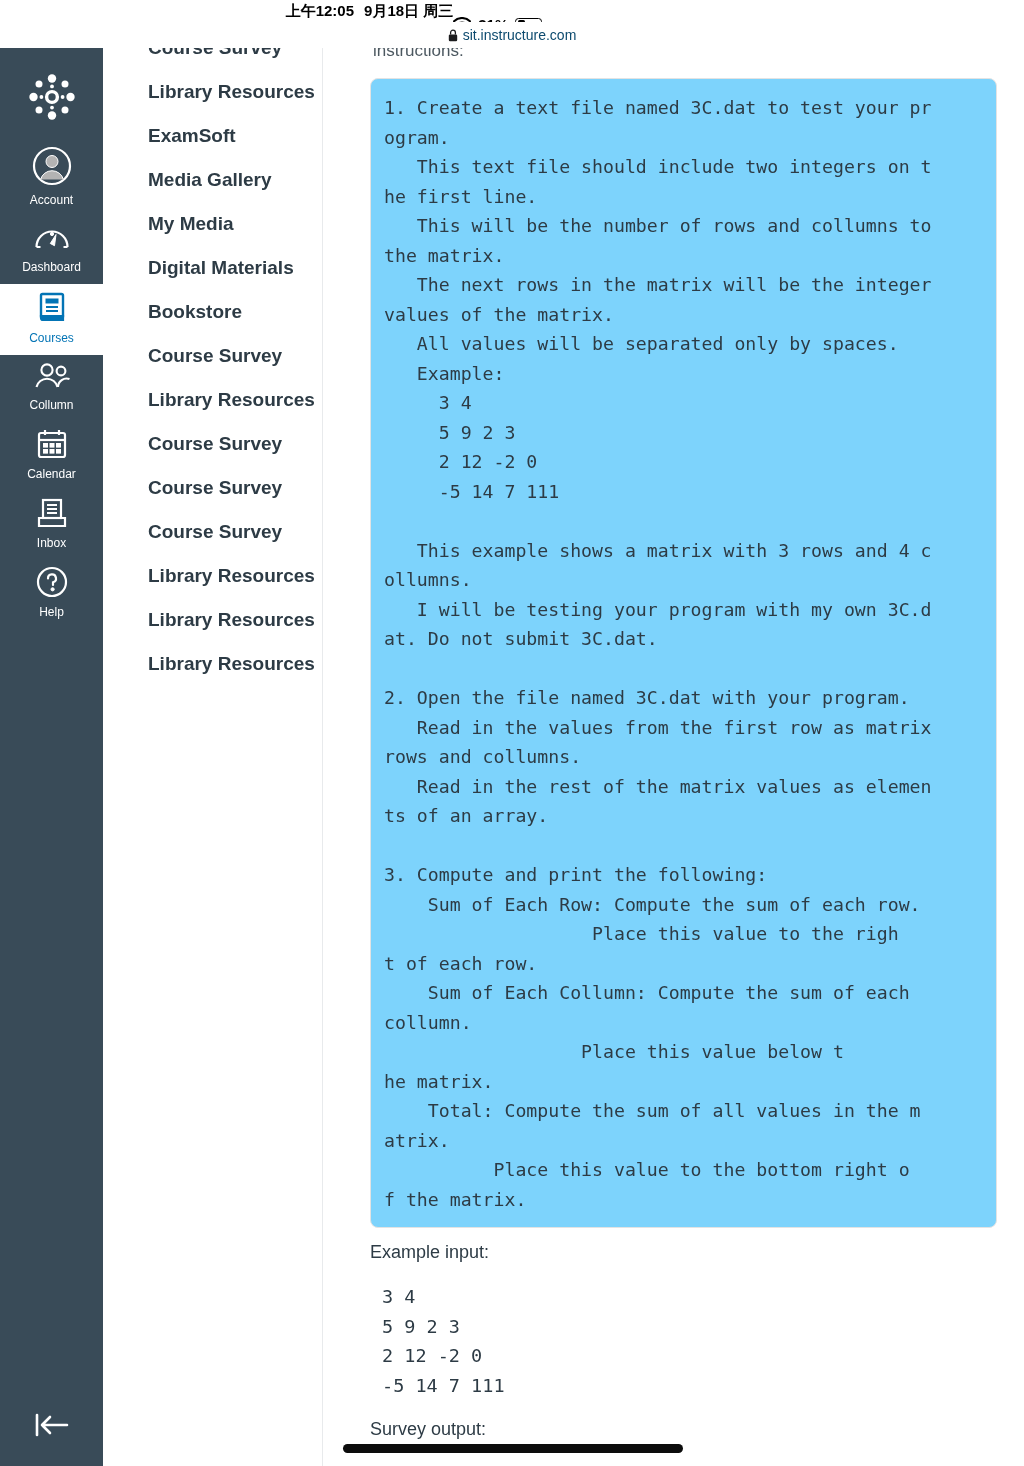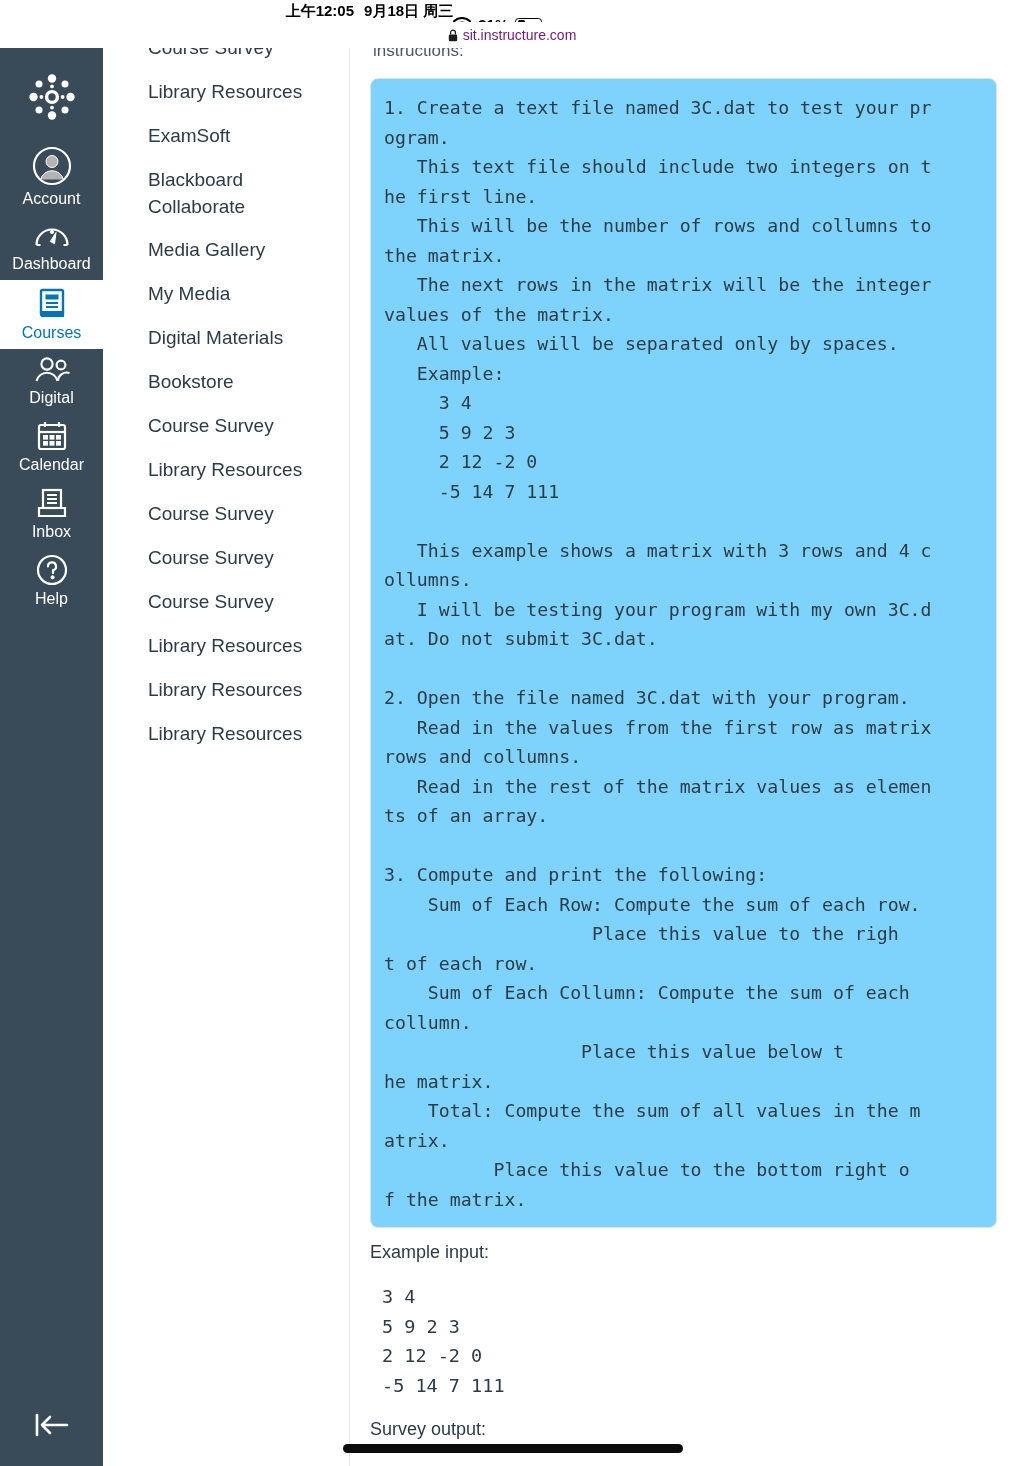--- a/index.html
+++ b/index.html
@@ -66,21 +66,21 @@
     position: absolute;
     top: 22px; left: 0;
     width: 1024px;
     height: 26px;
     display: flex;
     align-items: center;
     justify-content: center;
     gap: 5px;
     background: #ffffff;
     font-size: 14px;
-    color: #701a75;
+    color: #0c4a6e;
     z-index: 40;
   }
   .lock-icon { display: inline-block; width: 10px; height: 13px; position: relative; }
 
   
   .global-nav {
     position: absolute;
     top: 48px; left: 0;
     width: 103px;
     height: 1418px;
@@ -92,46 +92,47 @@
   }
   .gn-logo { margin-top: 20px; margin-bottom: 10px; }
   .gn-item {
     width: 103px;
     padding: 6px 0 8px;
     display: flex;
     flex-direction: column;
     align-items: center;
     gap: 1px;
     color: #ffffff;
-    font-size: 16px;
+    font-size: 12px;
     line-height: 17px;
     text-decoration: none;
   }
   .gn-item.active { background: #ffffff; color: #0374B5; }
   .gn-item.active svg { stroke: #0374B5; fill: none; }
   .gn-item svg { stroke: #ffffff; fill: none; }
   .gn-spacer { flex: 1 1 auto; }
   .gn-collapse {
     width: 103px;
     padding-bottom: 24px;
     display: flex;
     justify-content: center;
     align-items: center;
   }
 
   
   .course-nav {
     position: absolute;
     top: 48px; left: 103px;
-    width: 247px;
+    width: 220px;
     height: 1418px;
     background: #ffffff;
     border-right: 1px solid #e8eaec;
     overflow: hidden;
     z-index: 20;
+    font-weight: bold;
   }
   .cn-list {
     position: relative;
     list-style: none;
     padding: 0 0 0 45px;
     margin: 0;
     margin-top: -22px;
   }
   .cn-item {
     display: block;
@@ -323,21 +324,21 @@
 
     <a class="gn-item" href="#">
       <span>
         <svg width="40" height="30" viewBox="0 0 40 30">
           <circle cx="15" cy="9" r="5.6" fill="none" stroke="#ffffff" stroke-width="2.1"></circle>
           <path d="M4.5 26a10.8 10.8 0 0 1 21 0" fill="none" stroke="#ffffff" stroke-width="2.1"></path>
           <circle cx="29" cy="10" r="4.4" fill="none" stroke="#ffffff" stroke-width="2.1"></circle>
           <path d="M26 26a8.6 8.6 0 0 1 11.5-8" fill="none" stroke="#ffffff" stroke-width="2.1"></path>
         </svg>
       </span>
-      <span>Digital</span>
+      <span>Collumn</span>
     </a>
 
     <a class="gn-item" href="#">
       <span>
         <svg width="32" height="32" viewBox="0 0 32 32">
           <rect x="3" y="5" width="26" height="24" rx="2" fill="none" stroke="#ffffff" stroke-width="2.2"></rect>
           <path d="M3 12h26" stroke="#ffffff" stroke-width="2.2"></path>
           <path d="M9 2v5M23 2v5" stroke="#ffffff" stroke-width="2.2"></path>
           <g fill="#ffffff">
             <rect x="7.5" y="15.5" width="4" height="3.6"></rect>
@@ -387,23 +388,20 @@
   <aside class="course-nav">
     <ul class="cn-list">
       <li>
           <a class="cn-item" href="#">Course Survey</a>
         </li>
       <li>
           <a class="cn-item" href="#">Library Resources</a>
         </li>
       <li>
           <a class="cn-item" href="#">ExamSoft</a>
-        </li>
-      <li>
-          <a class="cn-item two-line" href="#">Blackboard Collaborate</a>
         </li>
       <li>
           <a class="cn-item" href="#">Media Gallery</a>
         </li>
       <li>
           <a class="cn-item" href="#">My Media</a>
         </li>
       <li>
           <a class="cn-item" href="#">Digital Materials</a>
         </li>

